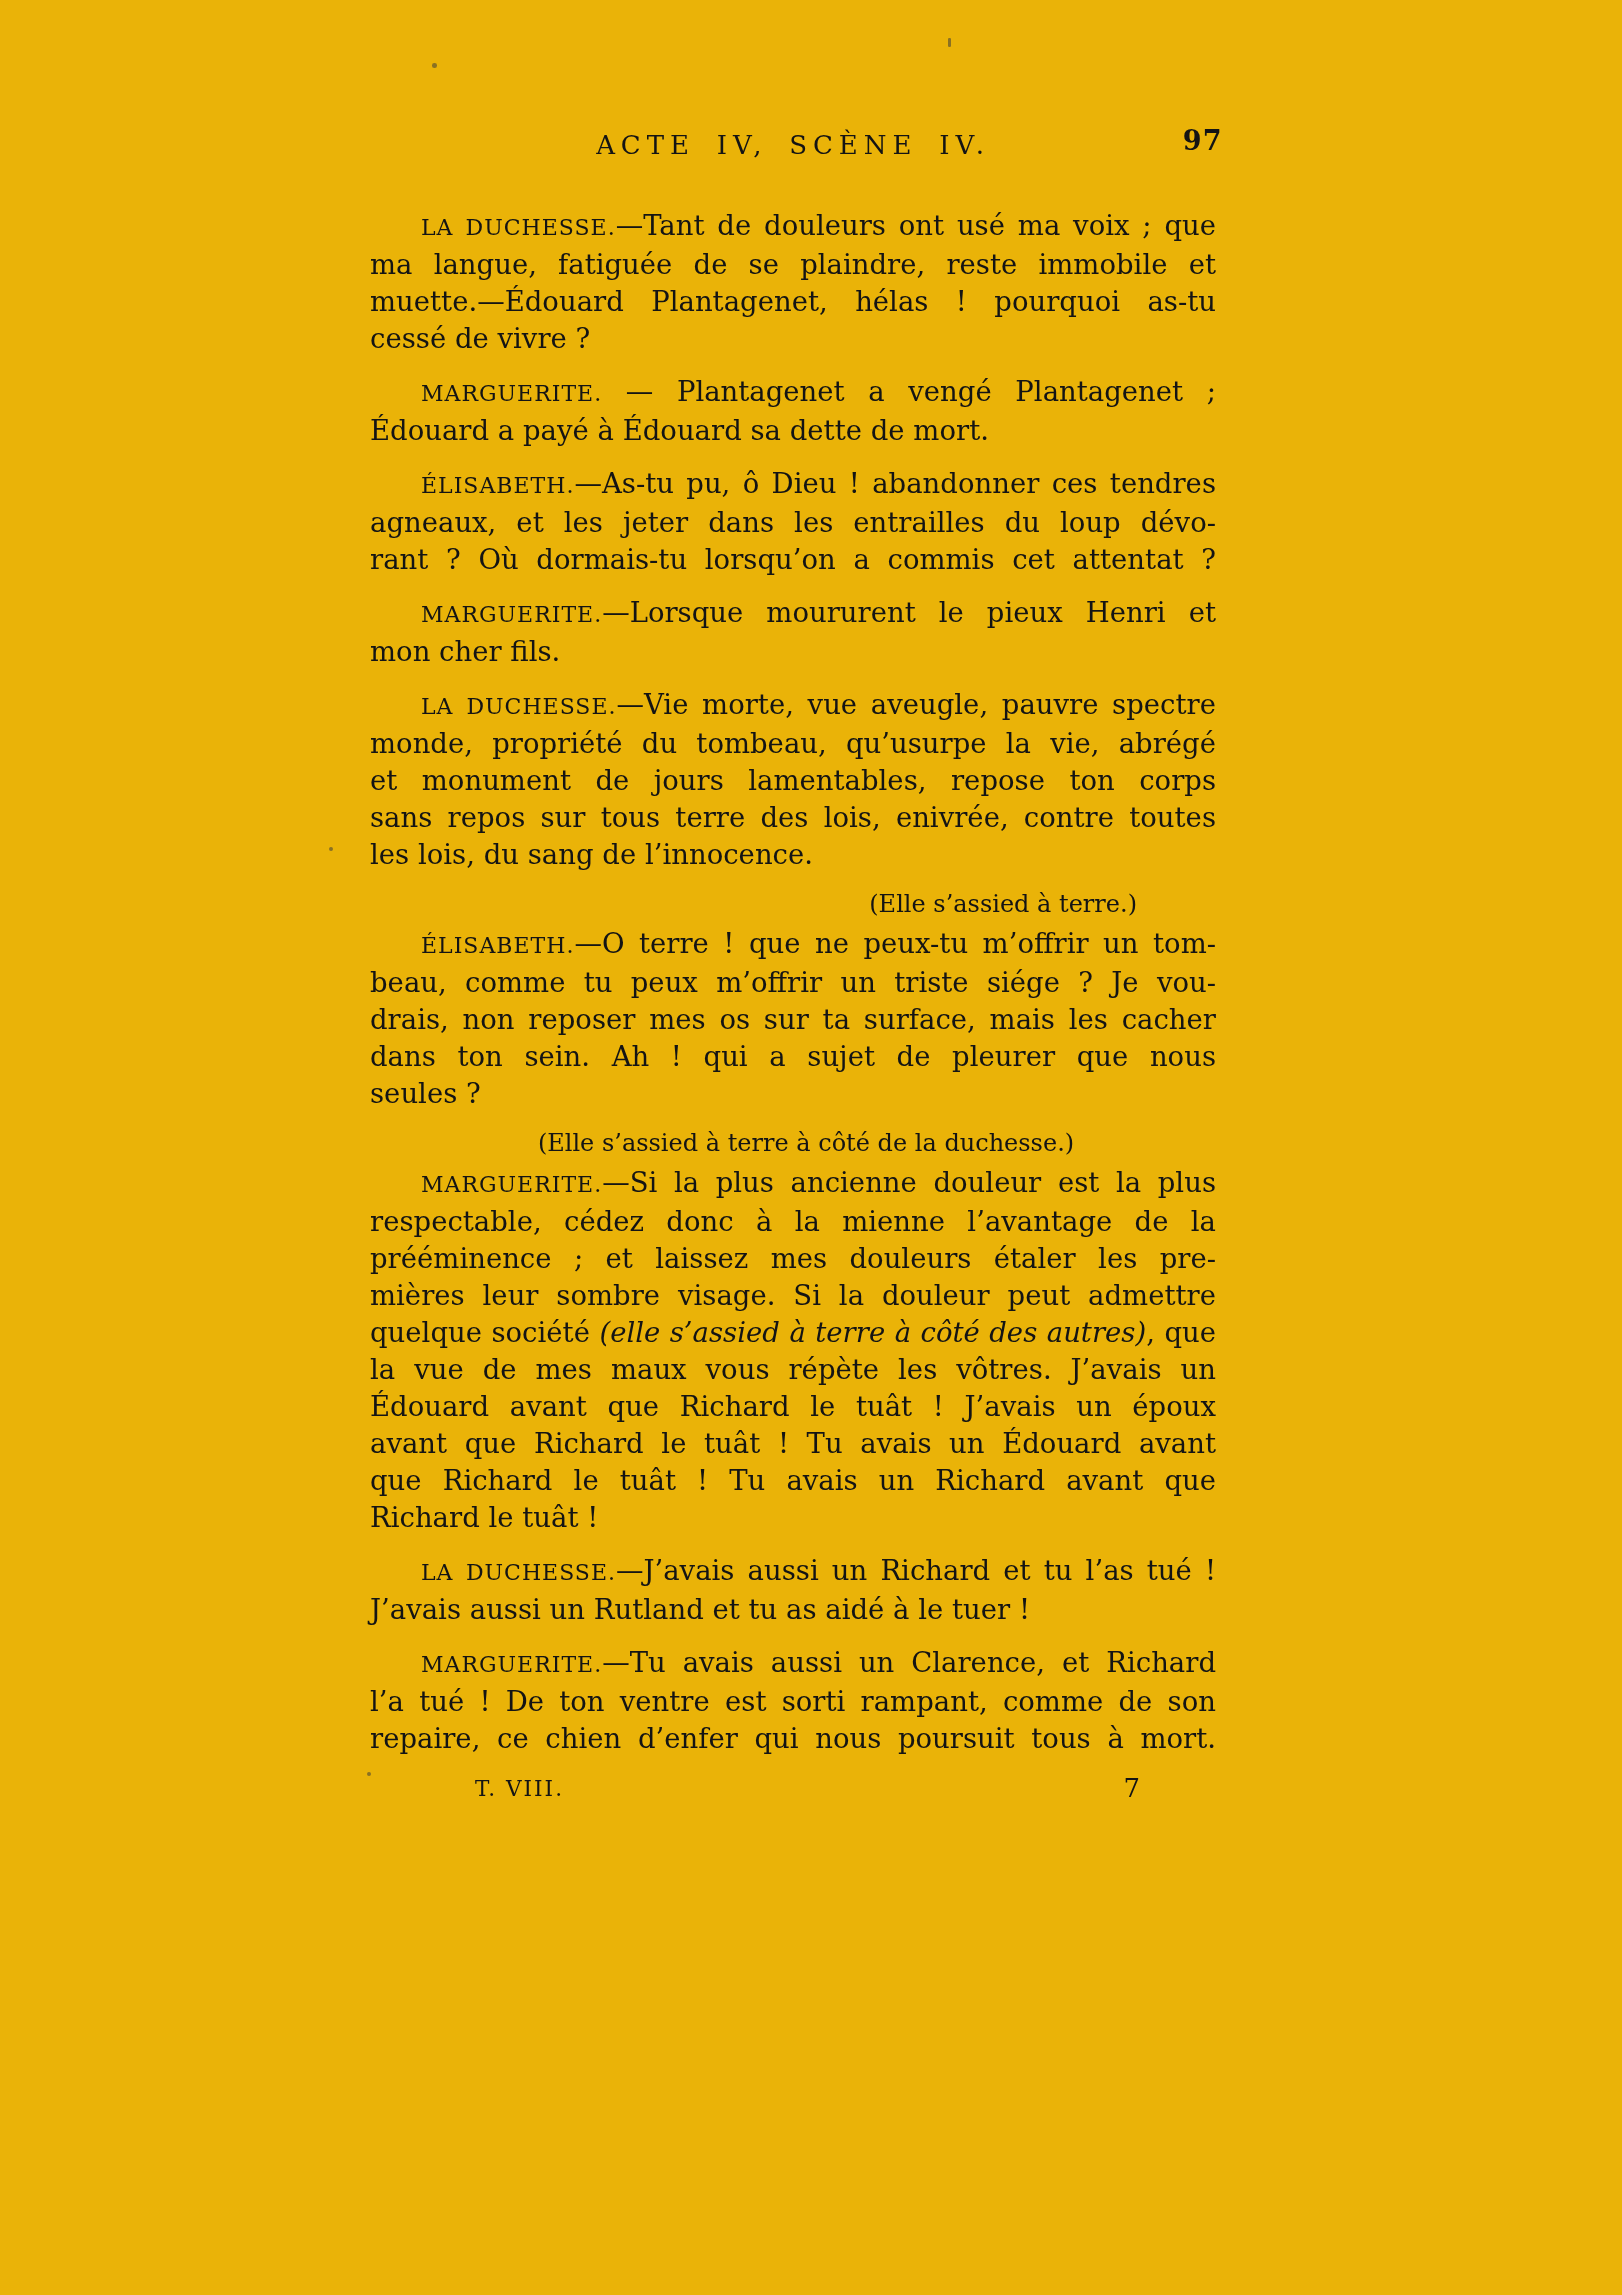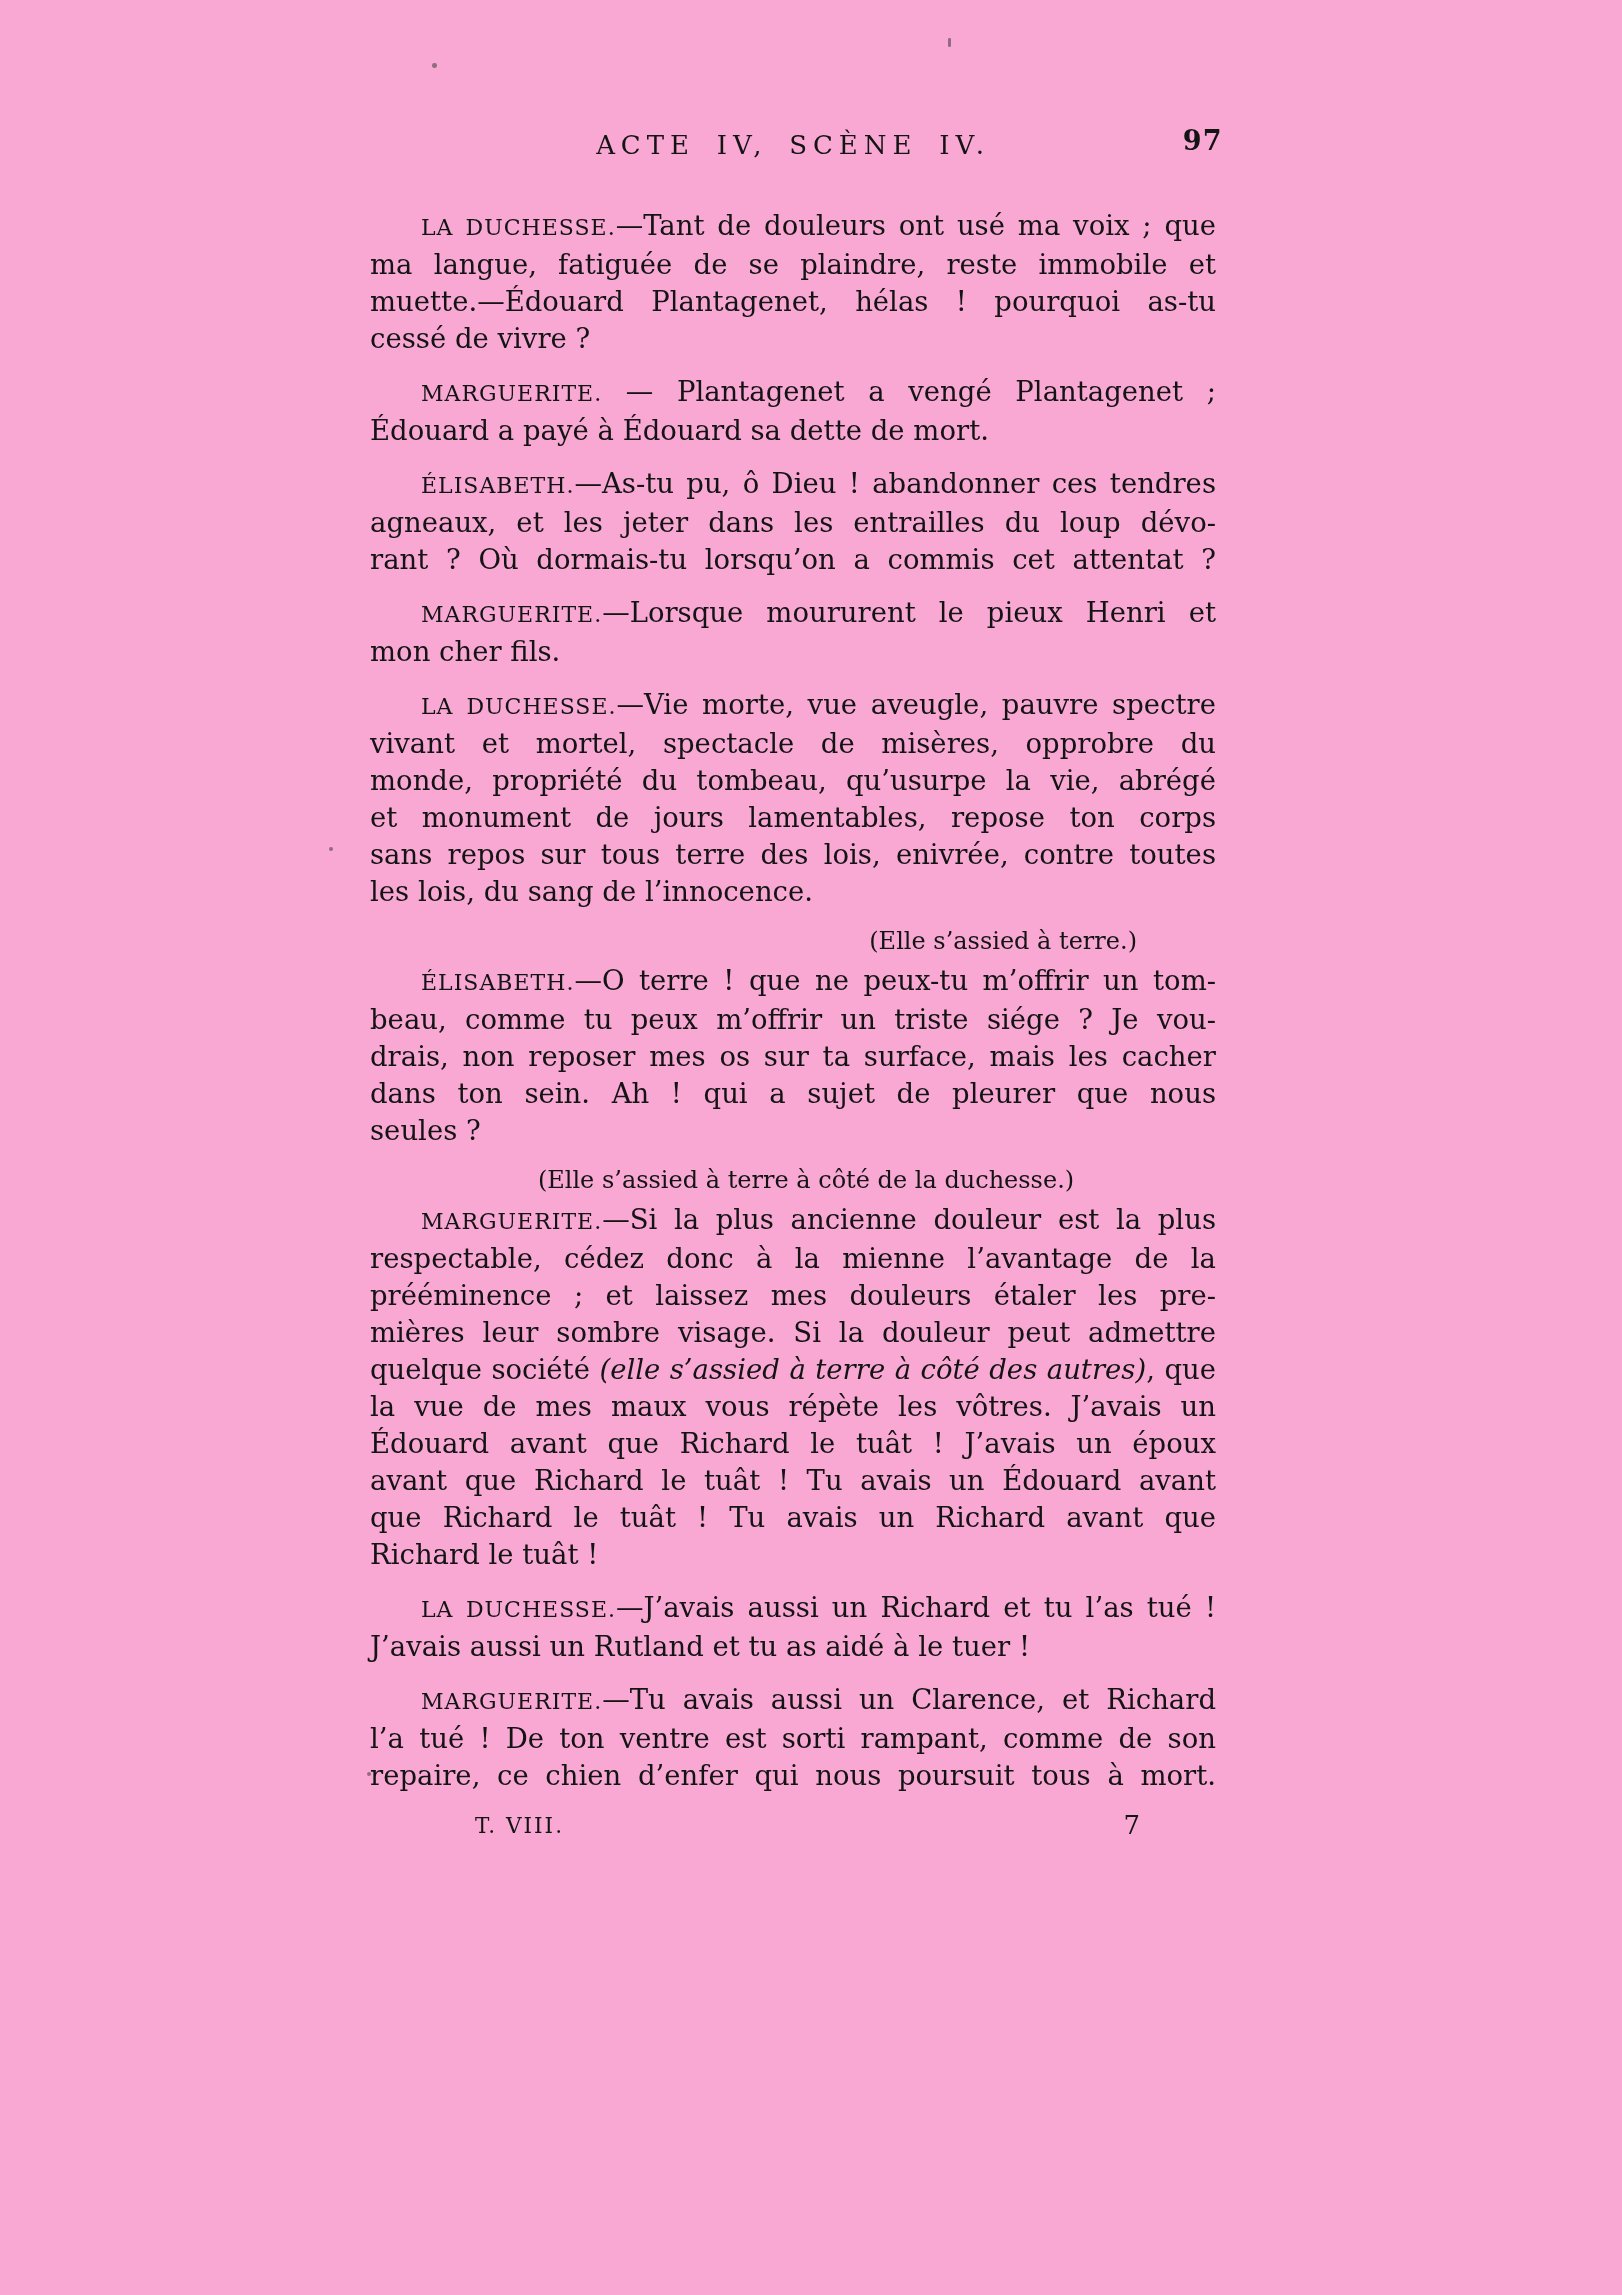--- a/index.html
+++ b/index.html
@@ -6,21 +6,21 @@
   body {
     width: 1622px; height: 2295px;
     background: #f7f7f4;
     font-family: "DejaVu Serif", "Liberation Serif", serif;
     color: #141414;
     position: relative;
     overflow: hidden;
   }
   .page {
     position: absolute; inset: 0;
-    background: #f9a8d4;
+    background: #eab308;
   }
   .text-block {
     position: absolute;
     left: 354px; top: 130px;
     width: 878px;
   }
   .running-head {
     position: relative;
     height: 42px;
     margin-bottom: 35px;
@@ -122,21 +122,20 @@
       <div class="line">rant ? Où dormais-tu lorsqu’on a commis cet attentat ?</div>
     </div>
 
     <div class="para">
       <div class="line first"><span class="speaker">MARGUERITE.</span><span>—Lorsque moururent le pieux Henri et</span></div>
       <div class="line last">mon cher fils.</div>
     </div>
 
     <div class="para">
       <div class="line first"><span class="speaker">LA DUCHESSE.</span><span>—Vie morte, vue aveugle, pauvre spectre</span></div>
-      <div class="line">vivant et mortel, spectacle de misères, opprobre du</div>
       <div class="line">monde, propriété du tombeau, qu’usurpe la vie, abrégé</div>
       <div class="line">et monument de jours lamentables, repose ton corps</div>
       <div class="line">sans repos sur tous terre des lois, enivrée, contre toutes</div>
       <div class="line last">les lois, du sang de l’innocence.</div>
     </div>
 
     <div class="stage-direction sd-right">(Elle s’assied à terre.)</div>
 
     <div class="para">
       <div class="line first"><span class="speaker">ÉLISABETH.</span><span>—O terre ! que ne peux-tu m’offrir un tom-</span></div>

